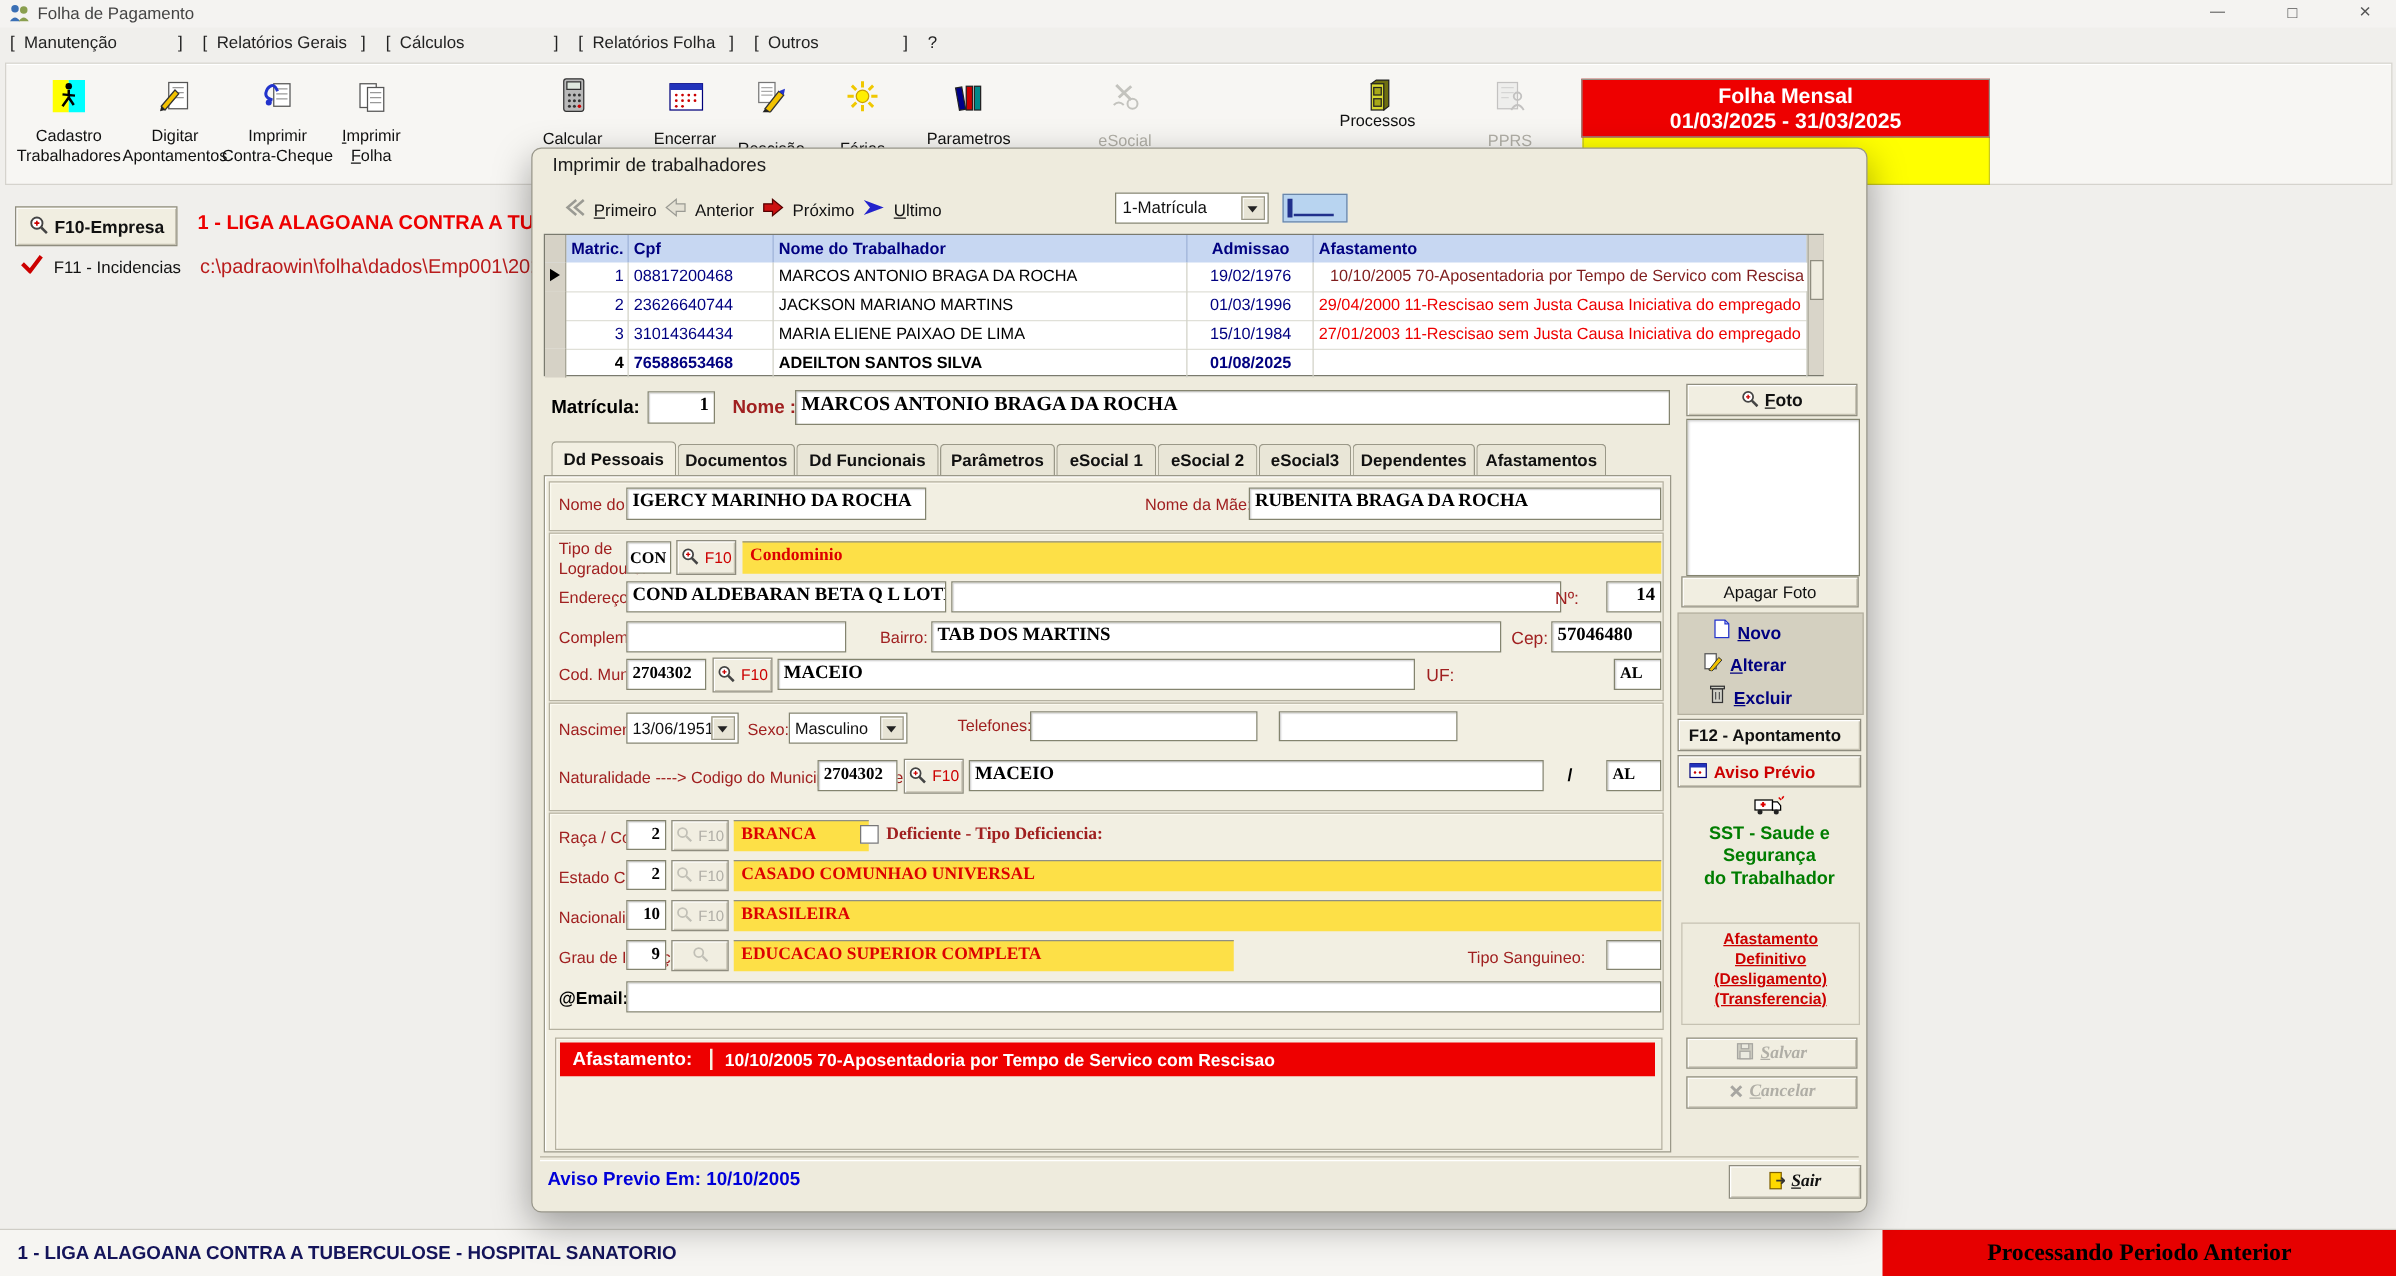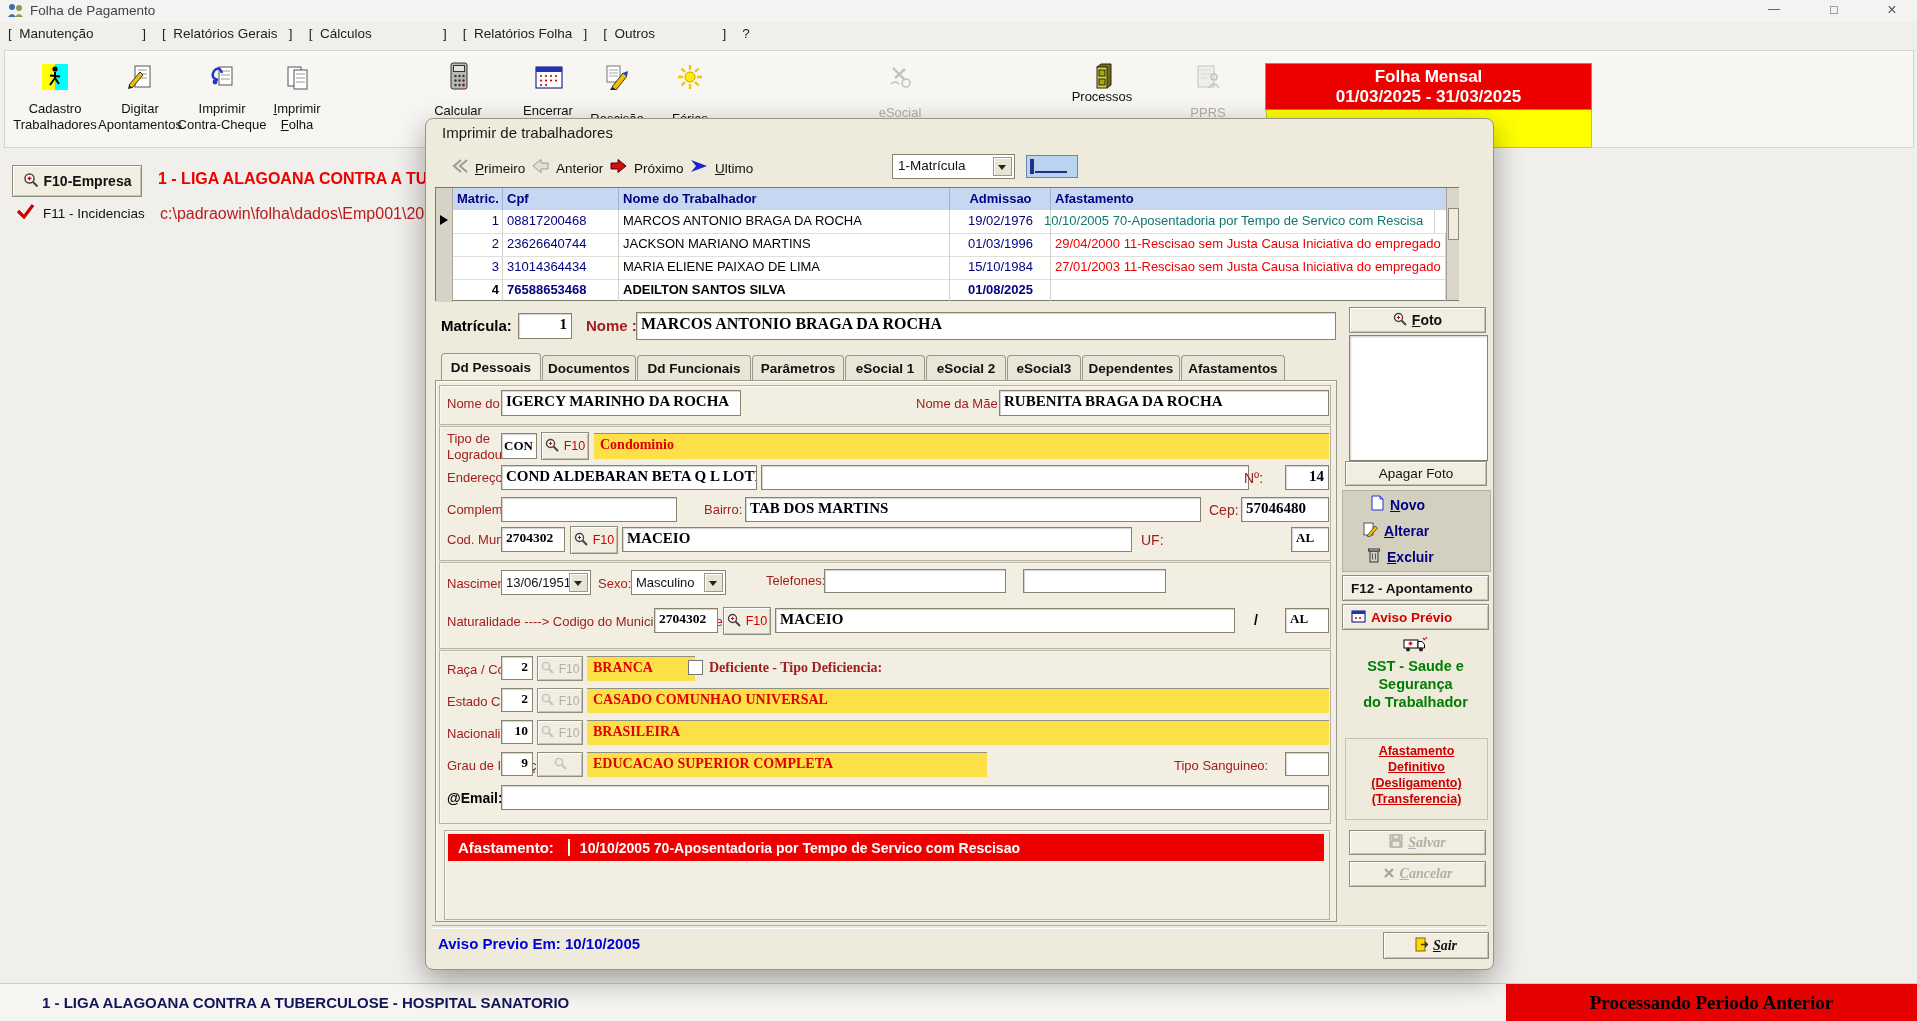--- a/index.html
+++ b/index.html
@@ -169,20 +169,30 @@
     <span class="a" style="left:37px;top:6px;">
       <svg width="26" height="26">
           <g stroke="#f0c800" stroke-width="2.4">
             <path d="M13 1 V6 M13 20 V25 M1 13 H6 M20 13 H25 M4.5 4.5 L8 8 M18 18 L21.5 21.5 M21.5 4.5 L18 8 M8 18 L4.5 21.5"></path>
           </g>
           <circle cx="13" cy="13" r="5" fill="#ffee00" stroke="#caa000"></circle>
         </svg>
     </span>
     <span class="tlbl" style="top:54px;">Férias</span>
   </div>
+  <div class="a" style="left:725px;top:58px;width:100px;height:86px;">
+    <span class="a" style="left:37px;top:6px;">
+      <svg width="26" height="26">
+          <rect x="4" y="6" width="5" height="18" fill="#000088" stroke="#222" transform="rotate(-10 6 15)"></rect>
+          <rect x="11" y="5" width="5" height="19" fill="#cc0000" stroke="#222"></rect>
+          <rect x="17.5" y="5" width="5" height="19" fill="#008888" stroke="#222"></rect>
+        </svg>
+    </span>
+    <span class="tlbl" style="top:46px;">Parametros</span>
+  </div>
   <div class="a" style="left:850px;top:58px;width:100px;height:86px;">
     <span class="a" style="left:37px;top:6px;opacity:.55;">
       <svg width="26" height="26">
           <path d="M6 4 L18 16 M18 5 L8 14" stroke="#9a9a93" stroke-width="2.4" fill="none"></path>
           <circle cx="19" cy="19" r="4" fill="none" stroke="#9a9a93" stroke-width="1.6"></circle>
           <path d="M4 20 q4 -4 8 0" stroke="#9a9a93" stroke-width="1.6" fill="none"></path>
         </svg>
     </span>
     <span class="tlbl dis" style="top:48px;">eSocial</span>
   </div>
@@ -285,21 +295,21 @@
       </div>
 
       <div class="a" style="left:0;top:22px;width:1010px;height:23px;border-bottom:1px solid #e0e0d8;">
         <span class="cell" style="left:0;width:17px;background:#d6d2c6;border-right:1px solid #a8a698;">
           <span style="position:absolute;left:4px;top:5px;width:0;height:0;border-left:8px solid #000;border-top:5px solid transparent;border-bottom:5px solid transparent;"></span>
         </span>
         <span class="cell" style="left:17px;width:50px;text-align:right;color:#000080;">1</span>
         <span class="cell" style="left:67px;width:116px;color:#000080;">08817200468</span>
         <span class="cell" style="left:183px;width:331px;color:#000;">MARCOS ANTONIO BRAGA DA ROCHA</span>
         <span class="cell" style="left:514px;width:101px;text-align:center;color:#000080;">19/02/1976</span>
-        <span class="cell" style="left:604px;width:395px;color:#0f766e;">10/10/2005  70-Aposentadoria por Tempo de Servico com Rescisa</span>
+        <span class="cell" style="left:624px;width:395px;color:#7f1d1d;">10/10/2005  70-Aposentadoria por Tempo de Servico com Rescisa</span>
       </div>
 
       <div class="a" style="left:0;top:45px;width:1010px;height:23px;border-bottom:1px solid #e0e0d8;">
         <span class="cell" style="left:0;width:17px;background:#d6d2c6;border-right:1px solid #a8a698;"></span>
         <span class="cell" style="left:17px;width:50px;text-align:right;color:#000080;">2</span>
         <span class="cell" style="left:67px;width:116px;color:#000080;">23626640744</span>
         <span class="cell" style="left:183px;width:331px;color:#000;">JACKSON MARIANO MARTINS</span>
         <span class="cell" style="left:514px;width:101px;text-align:center;color:#000080;">01/03/1996</span>
         <span class="cell" style="left:615px;width:395px;color:#ee0000;">29/04/2000  11-Rescisao sem Justa Causa Iniciativa do empregado</span>
       </div>
@@ -577,19 +587,19 @@
     <div class="a btn3d" style="left:957px;top:813px;width:106px;height:27px;">
       <span><svg width="13" height="15">
             <rect x="1" y="1" width="9" height="13" fill="#ffd800" stroke="#806000"></rect>
             <path d="M6 7.5 h6 M10 5 l2.5 2.5 L10 10" stroke="#333" stroke-width="1.4" fill="none"></path>
           </svg></span>
       <span class="fl" style="font-style:italic;font-weight:bold;font-size:14px;font-family:'Liberation Serif',serif;">Sair</span>
     </div>
   </div>
 
   <div class="a" style="left:0;top:983px;width:1917px;height:38px;background:#f6f5f2;border-top:1px solid #cfcdc6;">
-    <span class="a" style="left:14px;top:10px;font-size:15px;font-weight:bold;color:#14145a;white-space:nowrap;margin-left:28px;">1 - LIGA ALAGOANA CONTRA A TUBERCULOSE - HOSPITAL SANATORIO</span>
+    <span class="a" style="left:14px;top:10px;font-size:15px;font-weight:bold;color:#14145a;white-space:nowrap;">1 - LIGA ALAGOANA CONTRA A TUBERCULOSE - HOSPITAL SANATORIO</span>
     <span class="a" style="left:1506px;top:0;width:411px;height:38px;background:#e60000;display:flex;align-items:center;justify-content:center;">
       <span style="color:#000000;font-weight:bold;font-size:19px;font-family:'Liberation Serif',serif;">Processando Periodo Anterior</span>
     </span>
   </div>
 
 </div>
 
 </body></html>

